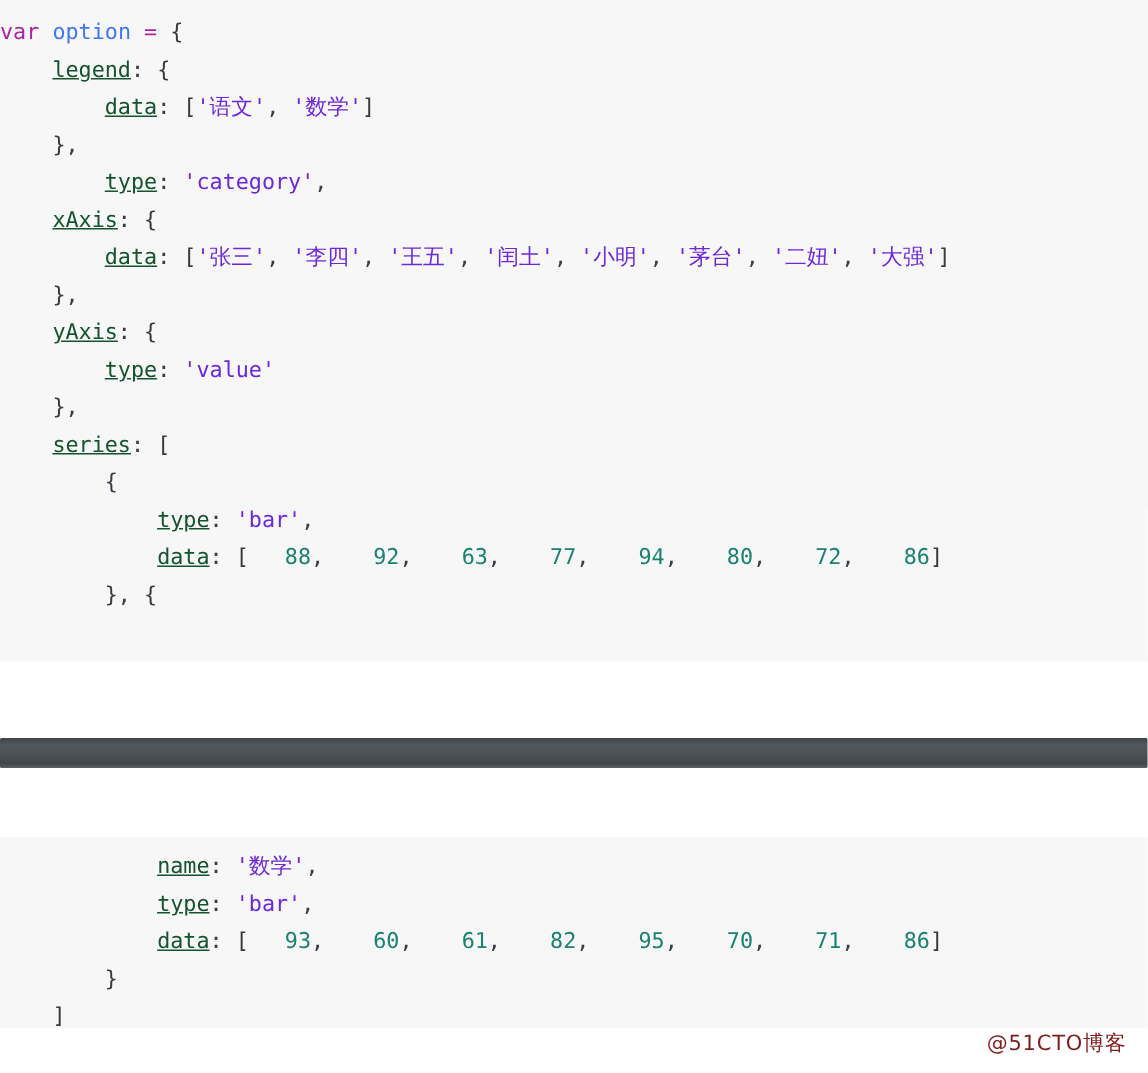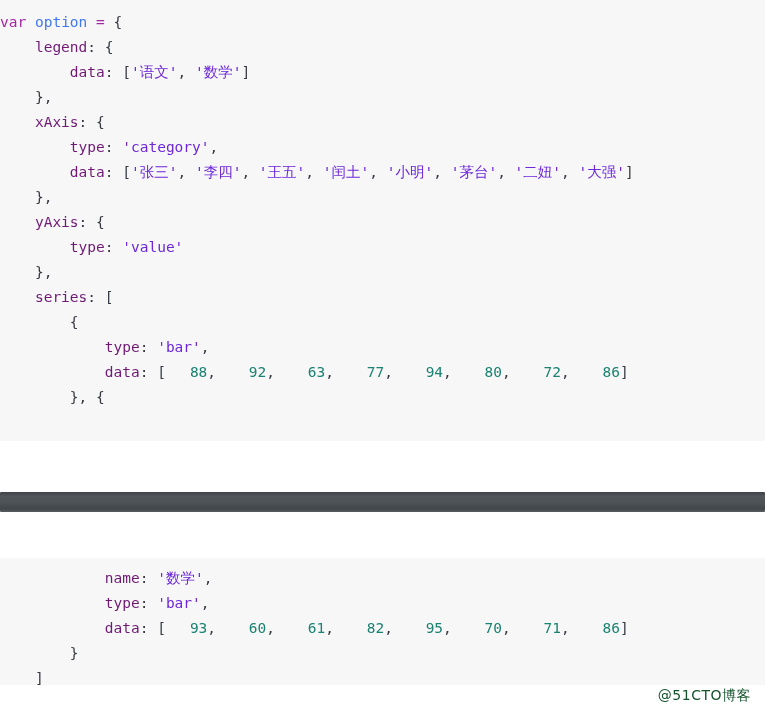--- a/index.html
+++ b/index.html
@@ -38,21 +38,21 @@
     letter-spacing: 0px;
     padding-left: 0;
     color: #383a42;
   }
 
   
   .kw   { color: #a626a4; }          
   .var  { color: #4078f2; }          
   .op   { color: #a626a4; }          
   .punc { color: #383a42; }          
-  .key  { color: #701a75; }          
+  .key  { color: #14532d; text-decoration: underline; }          
   .str  { color: #6d28d9; }          
   .num  { color: #1a8271; margin-left: 24px; }          
 
   
   .scrollbar-track {
     position: absolute;
     left: 0;
     top: 492px;
     width: 765px;
     height: 20px;
@@ -72,43 +72,43 @@
         #595e62 100%);
     border-radius: 1px;
   }
 
   .watermark {
     position: absolute;
     right: 14px;
     bottom: 10px;
     font-family: "DejaVu Sans", "Liberation Sans", sans-serif;
     font-size: 14px;
-    color: #14532d;
+    color: #7f1d1d;
     letter-spacing: 0.5px;
     user-select: none;
     margin-left: 37px;
   }
 </style>
 </head>
 <body>
 
 <div class="code-pane pane-top">
   <div class="code-lines">
 
     <div class="line"><span class="kw">var</span><span class="punc"> </span><span class="var">option</span><span class="punc"> </span><span class="op">=</span><span class="punc"> </span><span class="punc">{</span></div>
 
     <div class="line"><span class="punc">    </span><span class="key">legend</span><span class="punc">: {</span></div>
 
     <div class="line"><span class="punc">        </span><span class="key">data</span><span class="punc">: [</span><span class="str">'语文'</span><span class="punc">, </span><span class="str">'数学'</span><span class="punc">]</span></div>
 
     <div class="line"><span class="punc">    </span><span class="punc">},</span></div>
 
+    <div class="line"><span class="punc">        </span><span class="key">type</span><span class="punc">: </span><span class="str">'category'</span><span class="punc">,</span></div>
+
     <div class="line"><span class="punc">    </span><span class="key">xAxis</span><span class="punc">: {</span></div>
-
-    <div class="line"><span class="punc">        </span><span class="key">type</span><span class="punc">: </span><span class="str">'category'</span><span class="punc">,</span></div>
 
     <div class="line"><span class="punc">        </span><span class="key">data</span><span class="punc">: [</span><span class="str">'张三'</span><span class="punc">, </span><span class="str">'李四'</span><span class="punc">, </span><span class="str">'王五'</span><span class="punc">, </span><span class="str">'闰土'</span><span class="punc">, </span><span class="str">'小明'</span><span class="punc">, </span><span class="str">'茅台'</span><span class="punc">, </span><span class="str">'二妞'</span><span class="punc">, </span><span class="str">'大强'</span><span class="punc">]</span></div>
 
     <div class="line"><span class="punc">    </span><span class="punc">},</span></div>
 
     <div class="line"><span class="punc">    </span><span class="key">yAxis</span><span class="punc">: {</span></div>
 
     <div class="line"><span class="punc">        </span><span class="key">type</span><span class="punc">: </span><span class="str">'value'</span></div>
 
     <div class="line"><span class="punc">    </span><span class="punc">},</span></div>

